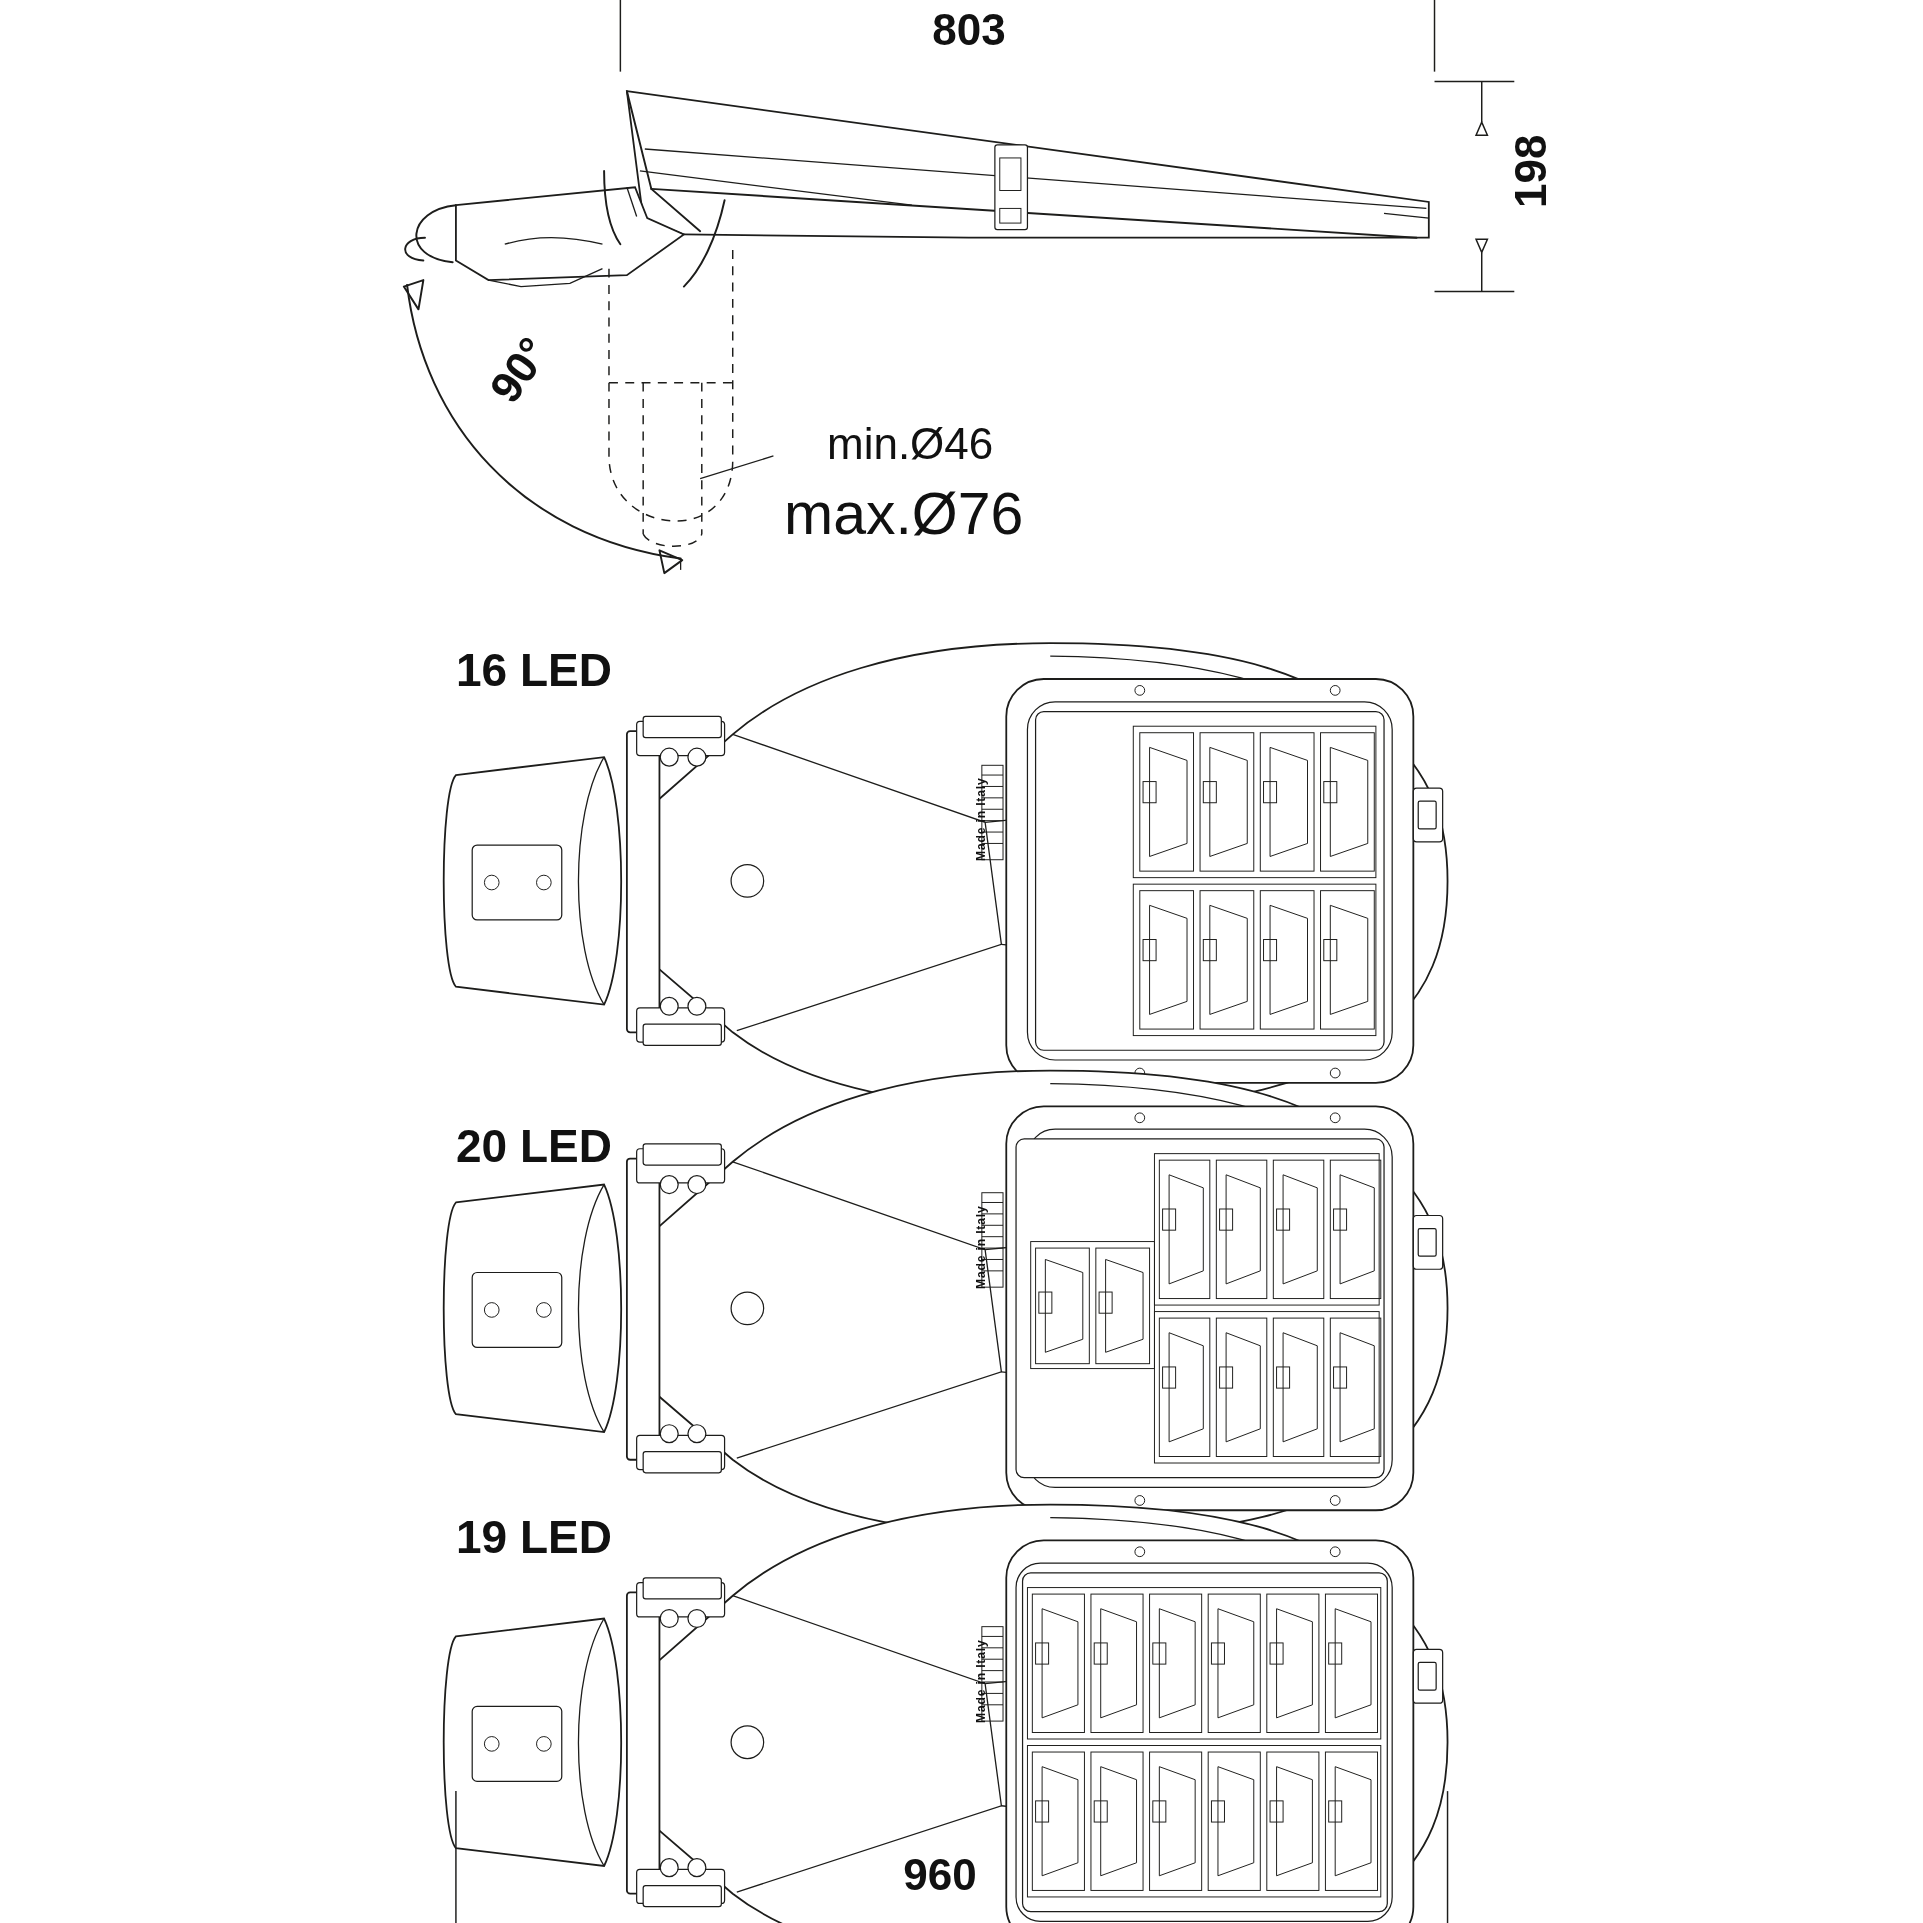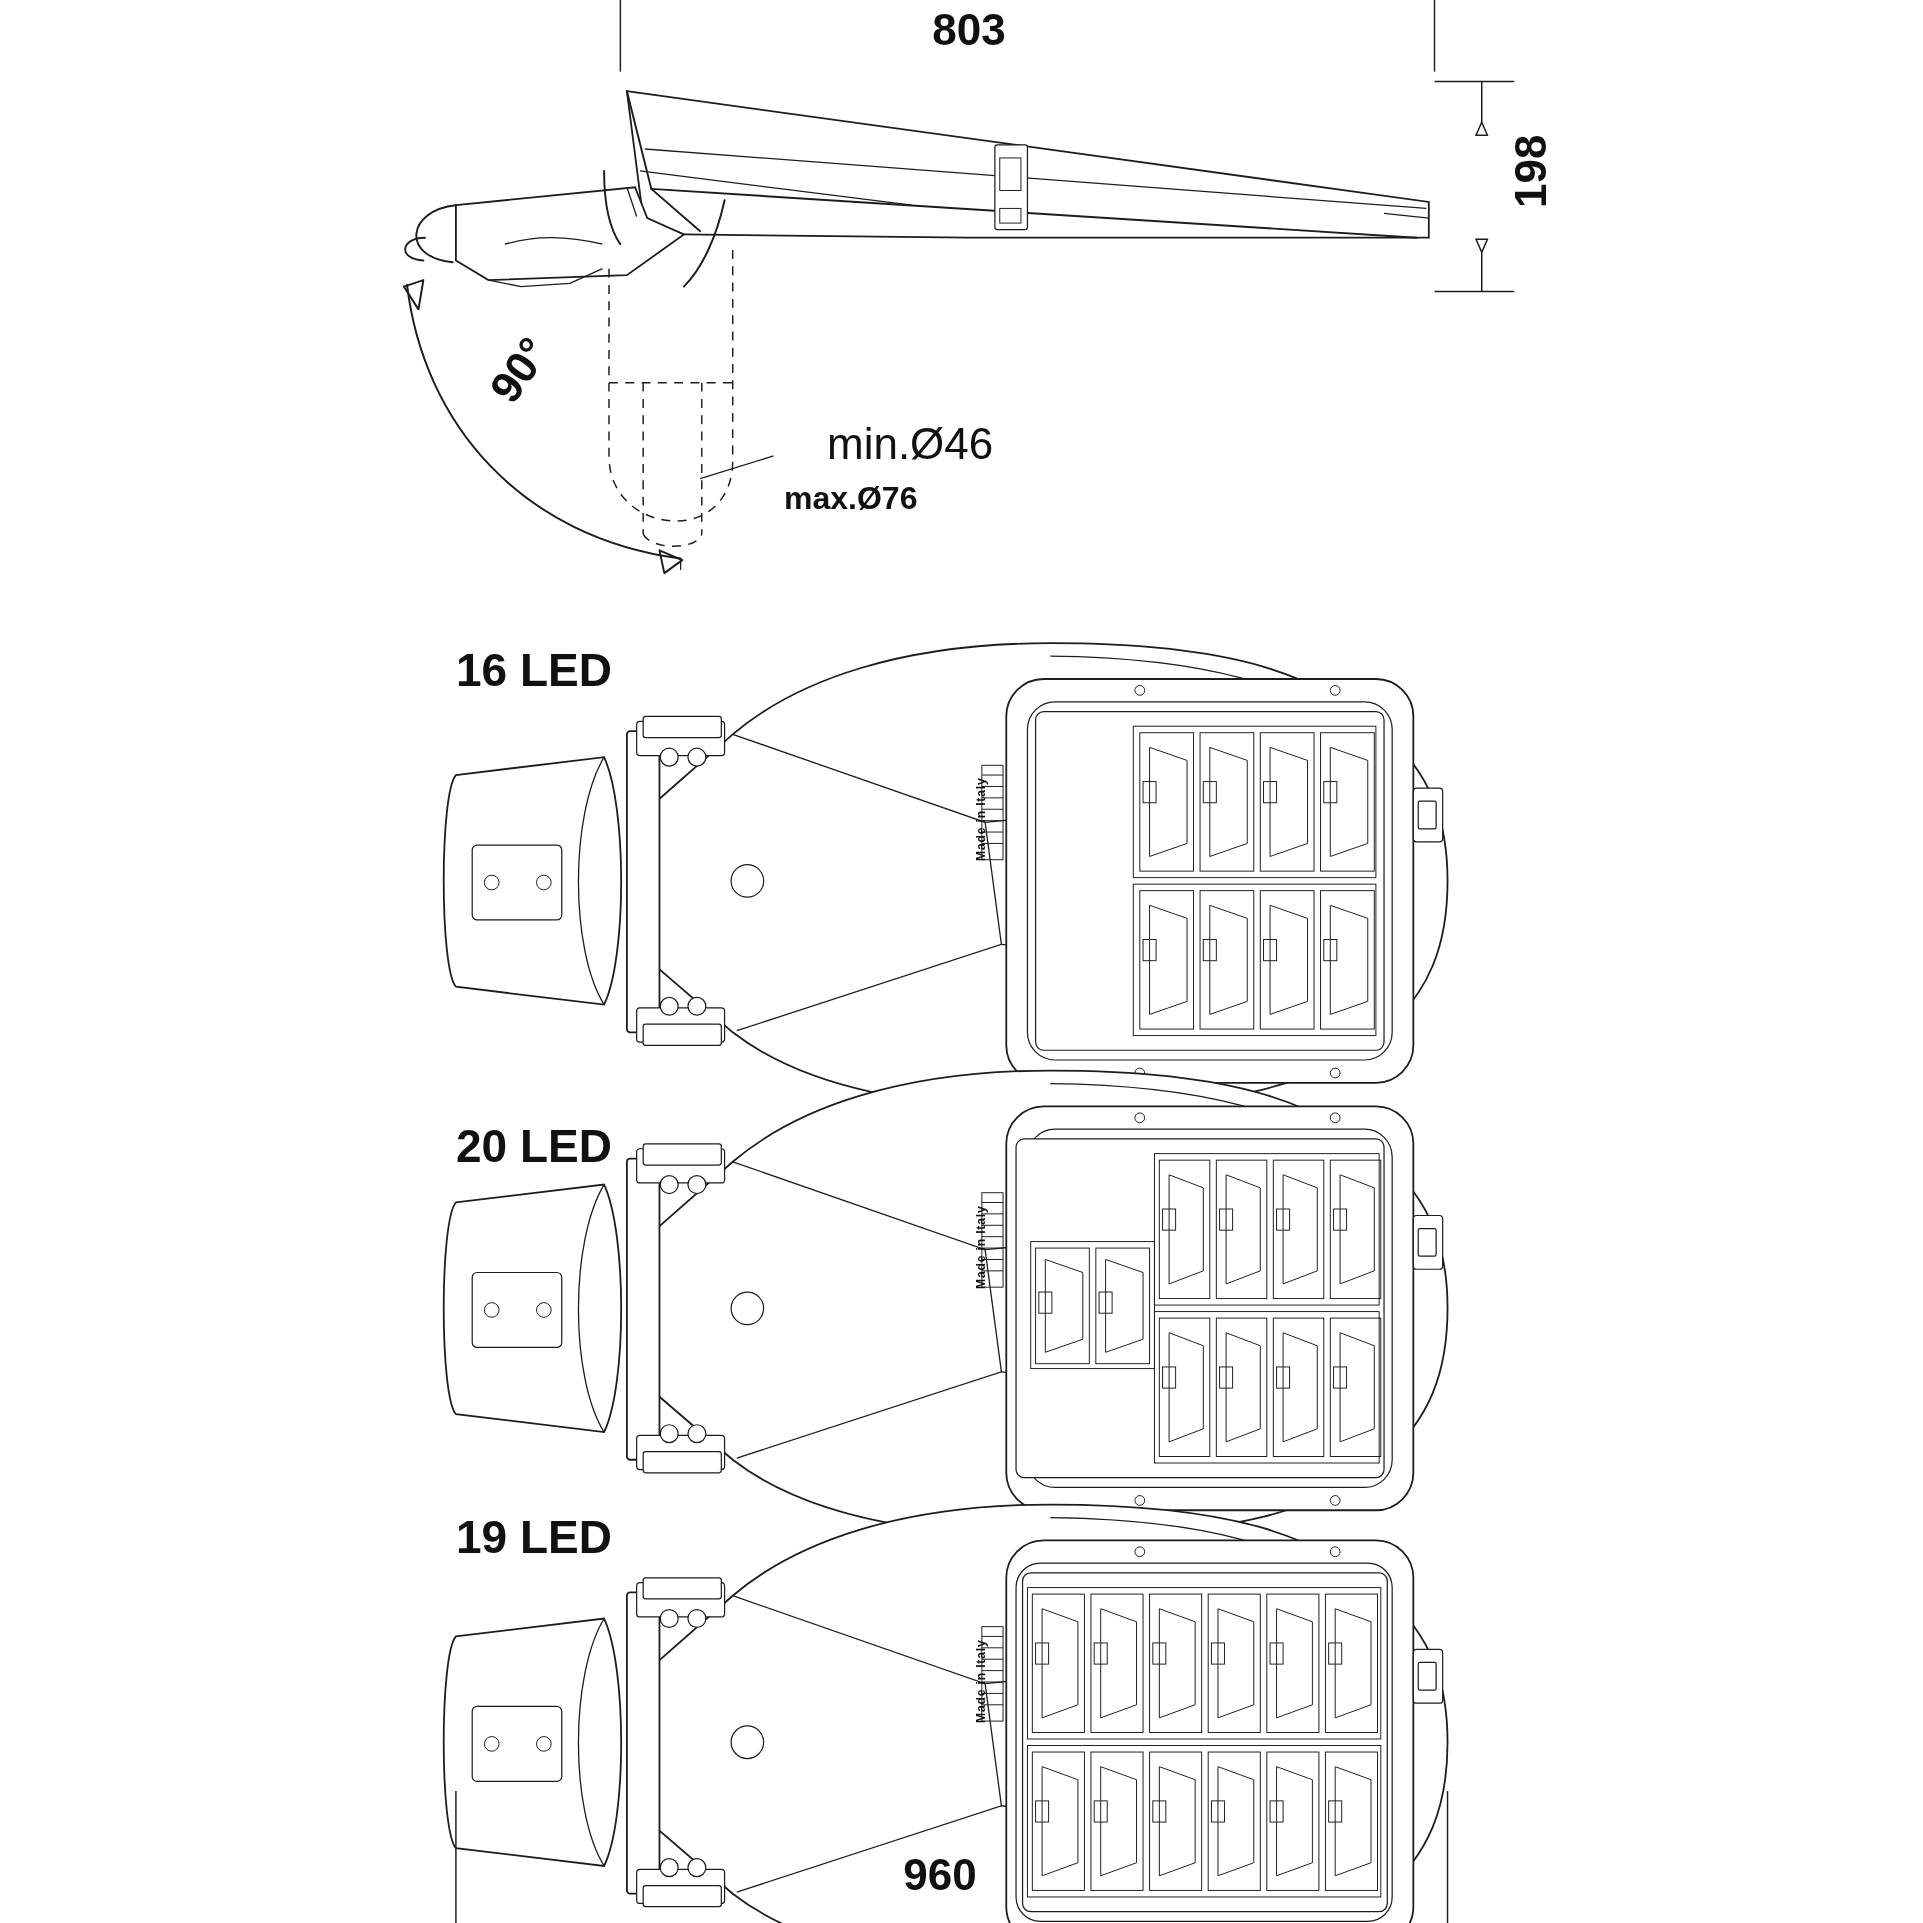--- a/index.html
+++ b/index.html
@@ -5,21 +5,21 @@
   html,body{margin:0;padding:0;background:#ffffff;}
   body{width:1923px;height:1923px;position:relative;overflow:hidden;
        font-family:"Liberation Sans", sans-serif; color:#1a1a1a;}
   .stage{position:absolute;left:0;top:0;width:1923px;height:1923px;}
   .lbl{position:absolute;white-space:nowrap;font-weight:700;color:#111;}
   .dim-803{left:969px;top:4.9px;transform:translateX(-50%);font-size:44px;}
   .dim-960{left:940px;top:1850px;transform:translateX(-50%);font-size:44px;}
   .dim-198{left:1506px;top:208px;font-size:44px;transform:rotate(-90deg);transform-origin:left top;}
   .deg-90{left:480px;top:383px;font-size:44px;transform:rotate(-55deg);transform-origin:left top;}
   .dia-min{left:827px;top:419px;font-size:44px;font-weight:400;}
-  .dia-max{left:784px;top:480px;font-size:32px;font-weight:700;}
+  .dia-max{left:784px;top:480px;font-size:59px;font-weight:400;}
   .t-16{left:456px;top:643px;font-size:46px;text-align:center;}
   .t-20{left:456px;top:1119px;font-size:46px;}
   .t-24{left:456px;top:1510px;font-size:46px;}
   .made{position:absolute;font-size:12.2px;font-weight:700;letter-spacing:0.8px;
         transform:rotate(-90deg);transform-origin:left top;color:#111;}
   svg{position:absolute;left:0;top:0;width:1923px;height:1923px;}
   .ln{fill:none;stroke:#1d1d1b;stroke-width:2.4;stroke-linejoin:round;stroke-linecap:round;}
   .ln-t{fill:none;stroke:#1d1d1b;stroke-width:1.6;}
   .ln-x{fill:none;stroke:#1d1d1b;stroke-width:1.2;}
   .dash{fill:none;stroke:#1d1d1b;stroke-width:1.8;stroke-dasharray:11 9;}

